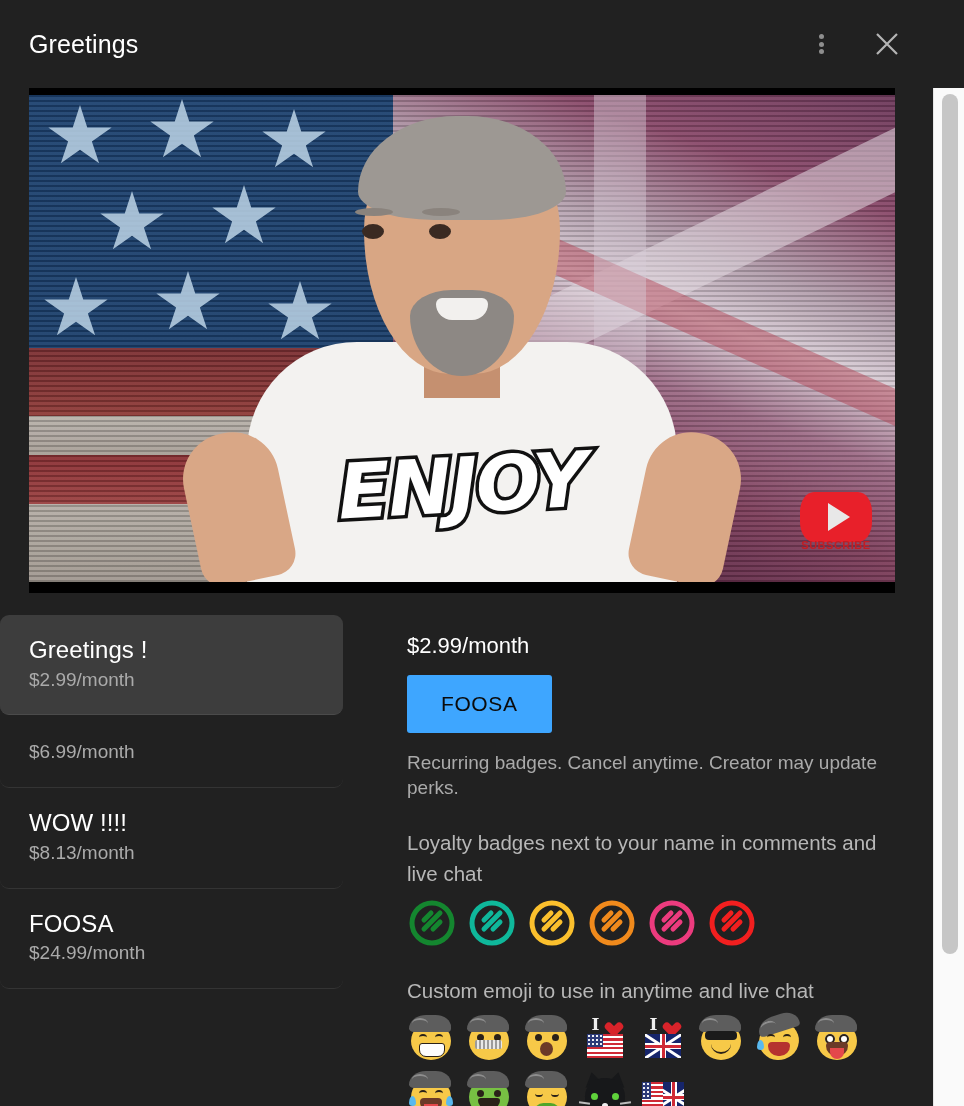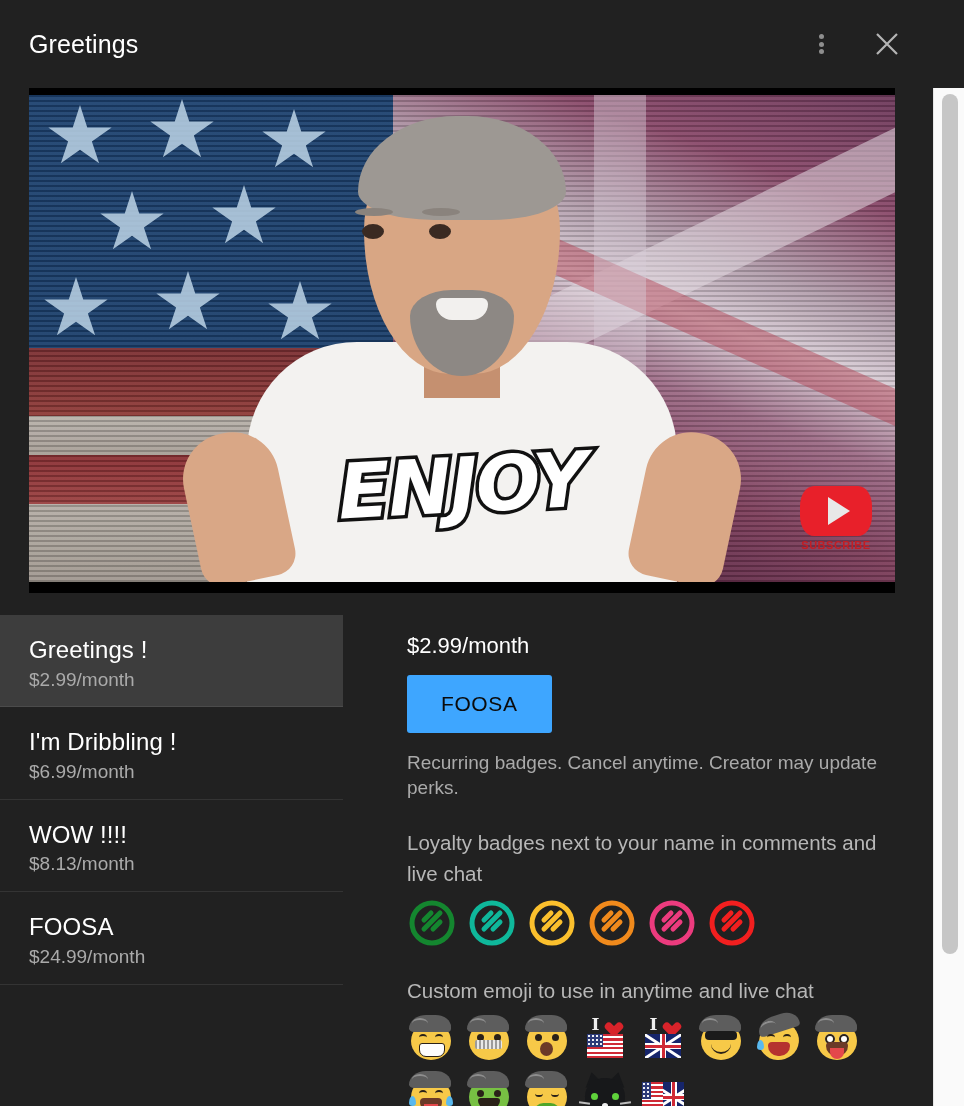--- a/index.html
+++ b/index.html
@@ -236,21 +236,21 @@
     font-family: "DejaVu Sans", sans-serif;
   }
 
   .yt-badge {
     position: absolute;
     right: 22px;
     bottom: 34px;
     width: 74px;
     height: 62px;
     display: flex;
-    align-items: flex-start;
+    align-items: center;
     justify-content: center;
   }
   .yt-rect {
     width: 72px; height: 50px;
     background: #e8202a;
     border-radius: 14px / 20px;
     display: flex;
     align-items: center;
     justify-content: center;
   }
@@ -282,24 +282,25 @@
     display: flex;
   }
 
   
   .tier-list {
     width: 343px;
     flex: none;
     background: #212121;
   }
   .tier {
-    padding: 21px 0 16px 29px;
+    padding: 21px 0 24px 29px;
     border-bottom: 1px solid #343434;
     cursor: pointer;
     box-sizing: border-box;
+    border-radius: 9px;
   }
   .tier.selected {
     background: #3d3d3d;
     border-bottom-color: #4b4b4b;
   }
   .tier-name {
     font-size: 24px;
     font-weight: 400;
     color: #ffffff;
     line-height: 1.15;
@@ -721,21 +722,20 @@
   </div>
 
   <div class="body-split">
 
     <div class="tier-list">
       <div class="tier selected">
         <div class="tier-name">Greetings !</div>
         <div class="tier-price">$2.99/month</div>
       </div>
       <div class="tier">
-        <div class="tier-name">I'm Dribbling !</div>
         <div class="tier-price">$6.99/month</div>
       </div>
       <div class="tier">
         <div class="tier-name">WOW !!!!</div>
         <div class="tier-price">$8.13/month</div>
       </div>
       <div class="tier">
         <div class="tier-name">FOOSA</div>
         <div class="tier-price">$24.99/month</div>
       </div>

